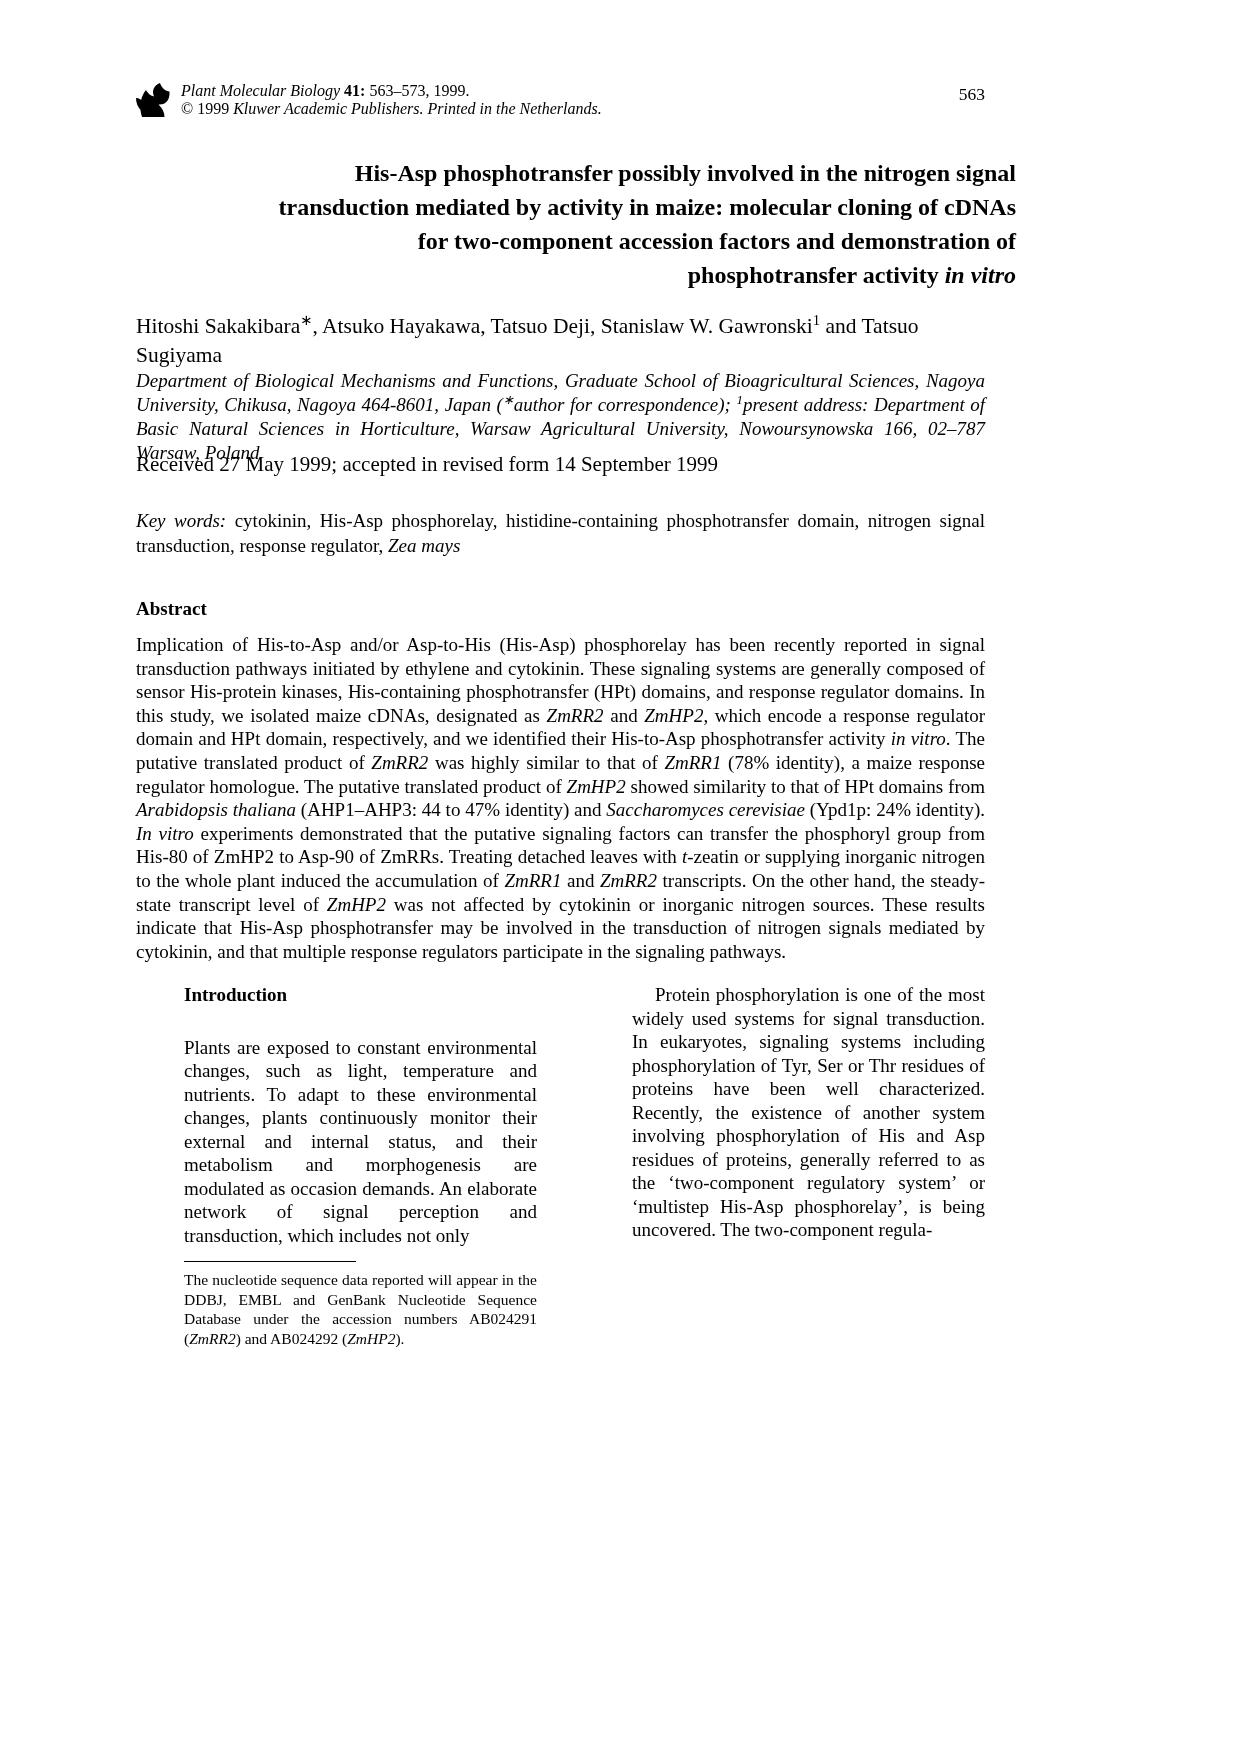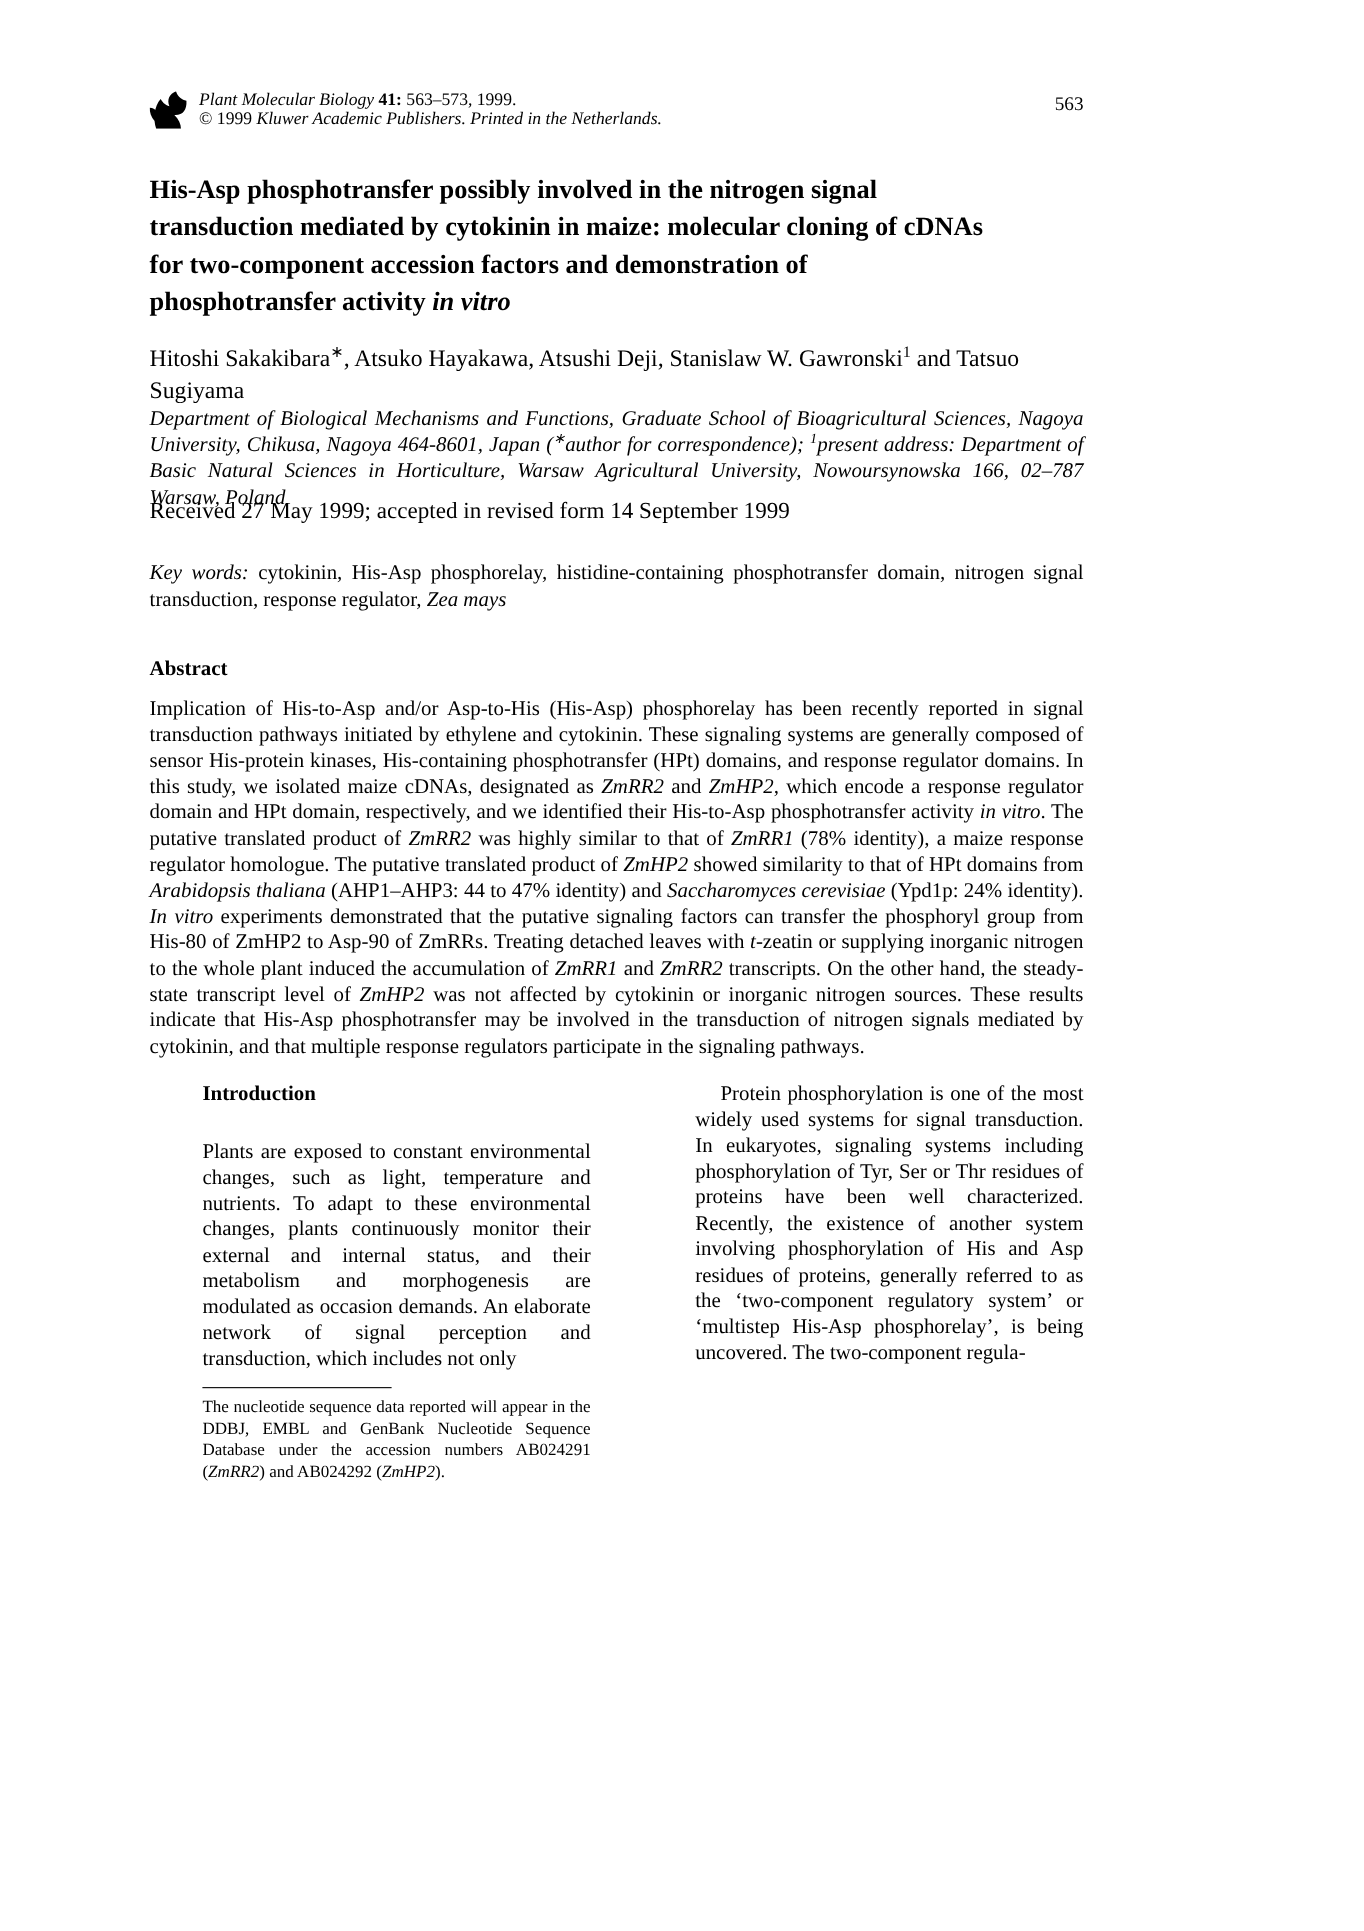--- a/index.html
+++ b/index.html
@@ -24,21 +24,21 @@
   .jinfo { margin-left: 11px; font-size: 16px; line-height: 18px; }
   .pagenum { margin-left: auto; font-size: 17.5px; line-height: 18px; padding-top: 3px; }
 
   .title {
     top: 156px;
     width: 880px;
     margin: 0;
     font-size: 24px;
     font-weight: bold;
     line-height: 34px;
-    text-align: left;
+    text-align: right;
   }
 
   .authors { top: 312px; font-size: 21.5px; line-height: 28.5px; }
 
   .affil {
     top: 369px;
     font-style: italic;
     font-size: 19px;
     line-height: 24px;
     text-align: justify;
@@ -73,23 +73,23 @@
         <path fill="#000000" d="M0 15 C3 15 5.5 16.5 7.5 19.5 L4.5 27 C1.5 23.5 0 19.5 0 15 Z"></path>
       </svg>
     </div>
     <div class="jinfo">
       <div><span class="it">Plant Molecular Biology</span><span> </span><span class="bd">41:</span><span> 563–573, 1999.</span></div>
       <div><span>© 1999 </span><span class="it">Kluwer Academic Publishers. Printed in the Netherlands.</span></div>
     </div>
     <div class="pagenum">563</div>
   </header>
 
-  <h1 class="block title"><span>His-Asp phosphotransfer possibly involved in the nitrogen signal</span><br><span>transduction mediated by cytokinin in maize: molecular cloning of cDNAs</span><br><span>for two-component accession factors and demonstration of</span><br><span>phosphotransfer activity </span><span class="it">in vitro</span></h1>
+  <h1 class="block title"><span>His-Asp phosphotransfer possibly involved in the nitrogen signal</span><br><span>transduction mediated by activity in maize: molecular cloning of cDNAs</span><br><span>for two-component accession factors and demonstration of</span><br><span>phosphotransfer activity </span><span class="it">in vitro</span></h1>
 
-  <div class="block authors"><span>Hitoshi Sakakibara</span><span class="sup">∗</span><span>, Atsuko Hayakawa, Atsushi Deji, Stanislaw W. Gawronski</span><span class="sup">1</span><span> and Tatsuo Sugiyama</span></div>
+  <div class="block authors"><span>Hitoshi Sakakibara</span><span class="sup">∗</span><span>, Atsuko Hayakawa, Tatsuo Deji, Stanislaw W. Gawronski</span><span class="sup">1</span><span> and Tatsuo Sugiyama</span></div>
 
   <div class="block affil"><span>Department of Biological Mechanisms and Functions, Graduate School of Bioagricultural Sciences, Nagoya University, Chikusa, Nagoya 464-8601, Japan (</span><span class="sup">∗</span><span>author for correspondence); </span><span class="sup">1</span><span>present address: Department of Basic Natural Sciences in Horticulture, Warsaw Agricultural University, Nowoursynowska 166, 02–787 Warsaw, Poland</span></div>
 
   <div class="block received">Received 27 May 1999; accepted in revised form 14 September 1999</div>
 
   <div class="block abs-head">Abstract</div>
 
   <div class="block keywords"><span class="it">Key words:</span><span> cytokinin, His-Asp phosphorelay, histidine-containing phosphotransfer domain, nitrogen signal transduction, response regulator, </span><span class="it">Zea mays</span></div>
 
   <div class="block abstract"><span>Implication of His-to-Asp and/or Asp-to-His (His-Asp) phosphorelay has been recently reported in signal transduction pathways initiated by ethylene and cytokinin. These signaling systems are generally composed of sensor His-protein kinases, His-containing phosphotransfer (HPt) domains, and response regulator domains. In this study, we isolated maize cDNAs, designated as </span><span class="it">ZmRR2</span><span> and </span><span class="it">ZmHP2</span><span>, which encode a response regulator domain and HPt domain, respectively, and we identified their His-to-Asp phosphotransfer activity </span><span class="it">in vitro</span><span>. The putative translated product of </span><span class="it">ZmRR2</span><span> was highly similar to that of </span><span class="it">ZmRR1</span><span> (78% identity), a maize response regulator homologue. The putative translated product of </span><span class="it">ZmHP2</span><span> showed similarity to that of HPt domains from </span><span class="it">Arabidopsis thaliana</span><span> (AHP1–AHP3: 44 to 47% identity) and </span><span class="it">Saccharomyces cerevisiae</span><span> (Ypd1p: 24% identity). </span><span class="it">In vitro</span><span> experiments demonstrated that the putative signaling factors can transfer the phosphoryl group from His-80 of ZmHP2 to Asp-90 of ZmRRs. Treating detached leaves with </span><span class="it">t</span><span>-zeatin or supplying inorganic nitrogen to the whole plant induced the accumulation of </span><span class="it">ZmRR1</span><span> and </span><span class="it">ZmRR2</span><span> transcripts. On the other hand, the steady-state transcript level of </span><span class="it">ZmHP2</span><span> was not affected by cytokinin or inorganic nitrogen sources. These results indicate that His-Asp phosphotransfer may be involved in the transduction of nitrogen signals mediated by cytokinin, and that multiple response regulators participate in the signaling pathways.</span></div>

